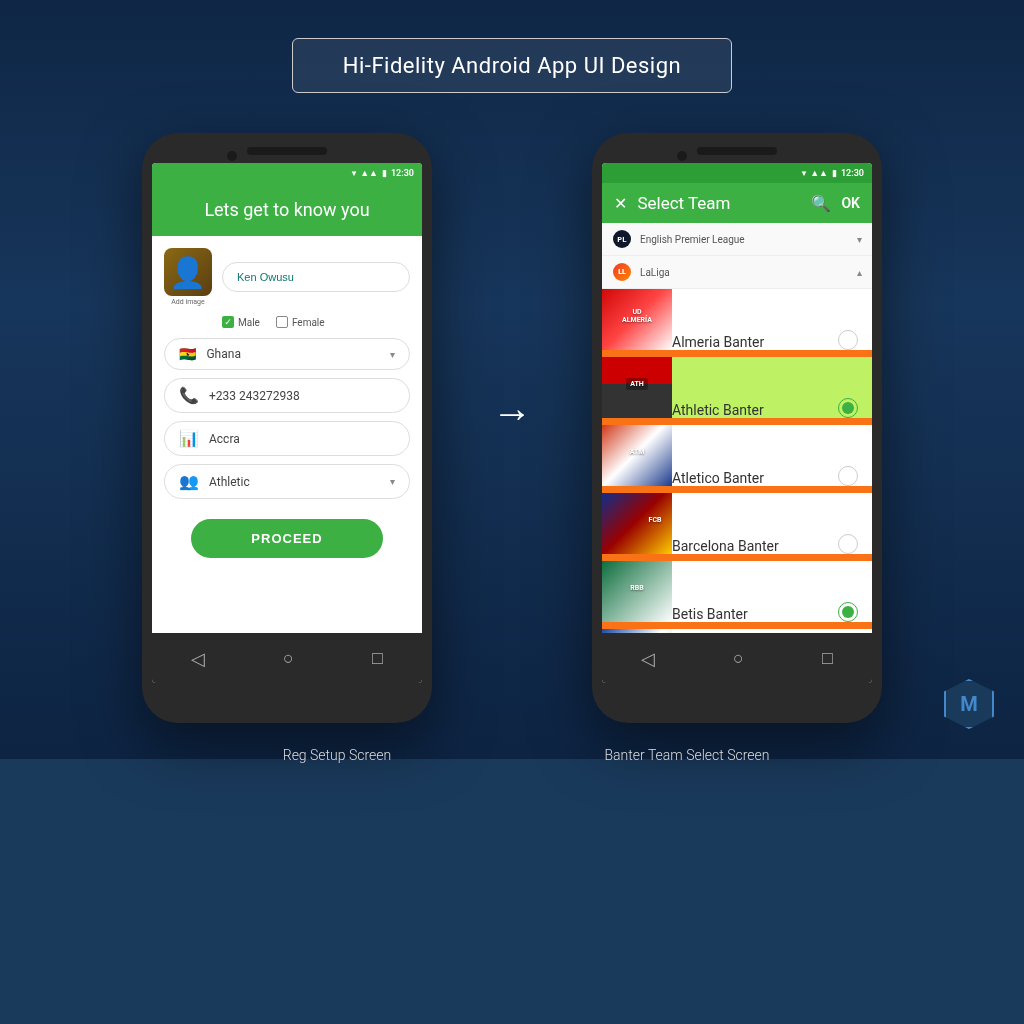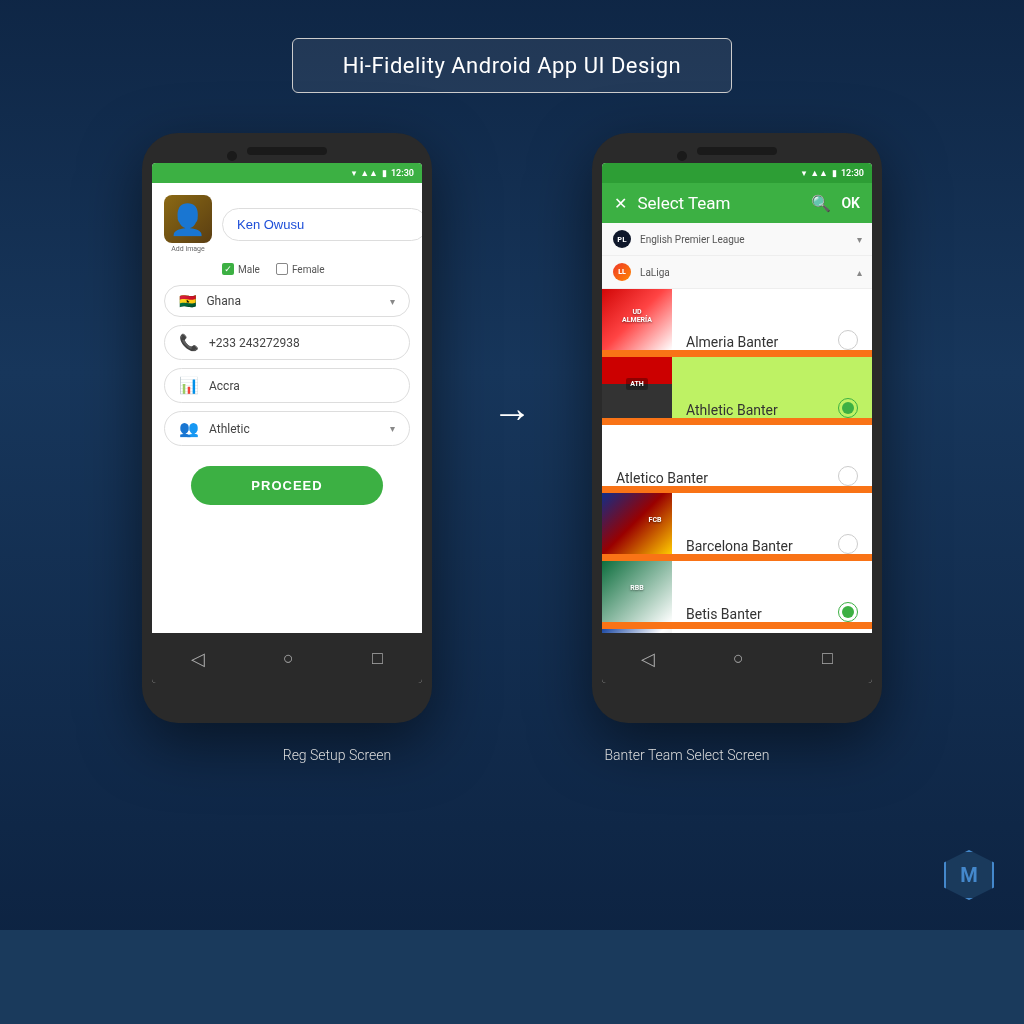--- a/index.html
+++ b/index.html
@@ -10,21 +10,21 @@
       overflow: hidden;
       font-family: 'Roboto', Arial, sans-serif;
       background: #1a3a5c;
       position: relative;
     }
 
     .main-container {
       position: relative;
       z-index: 1;
       width: 1024px;
-      height: 930px;
+      height: 759px;
       display: flex;
       flex-direction: column;
       align-items: center;
     }
 
     
     .title-box {
       margin-top: 30px;
       border: 1.5px solid #ccc;
       border-radius: 6px;
@@ -429,21 +429,21 @@
     .badge-text {
       font-size: 8px;
       font-weight: bold;
       color: white;
       text-align: center;
       text-shadow: 0 1px 2px rgba(0,0,0,0.5);
     }
 
     .team-name {
       flex: 1;
-      padding-left: 14px;
+      padding-left: 0;
       font-size: 14px;
       color: #333;
     }
 
     .radio-btn {
       width: 20px;
       height: 20px;
       border-radius: 50%;
       border: 1.5px solid #ccc;
       margin-right: 14px;
@@ -571,31 +571,34 @@
 
       <div class="phone-screen">
 
         <div class="status-bar">
           <span class="status-icon">▾</span>
           <span class="status-icon">▲▲</span>
           <span class="status-icon">▮</span>
           <span class="status-time">12:30</span>
         </div>
 
+        <div class="reg-header">
+          <span class="reg-header-title">Lets get to know you</span>
+        </div>
 
         <div class="reg-body">
 
           <div class="profile-row">
             <div class="avatar-container">
               <div class="avatar-img">
                 <span class="avatar-icon">👤</span>
               </div>
               <span class="add-image-label">Add image</span>
             </div>
-            <input class="name-input" type="text" value="Ken Owusu" style="border: 1px solid rgb(221, 221, 221); border-radius: 20px; padding: 8px 14px; font-size: 13px; color: #1d4ed8; outline: none;">
+            <input class="name-input" type="text" value="Ken Owusu" style="border: 1px solid rgb(221, 221, 221); border-radius: 20px; padding: 8px 14px; font-size: 11px; color: #0f766e; outline: none;">
           </div>
 
           <div class="gender-row">
             <div class="gender-option">
               <div class="checkbox-checked">✓</div>
               <span>Male</span>
             </div>
             <div class="gender-option">
               <div class="checkbox-unchecked"></div>
               <span>Female</span>
@@ -691,20 +694,23 @@
             <div class="team-badge team-badge-athletic">
               <span class="badge-text" style="font-size:7px;color:white;background:rgba(0,0,0,0.3);padding:2px 4px;border-radius:2px;">ATH</span>
             </div>
             <span class="team-name">Athletic Banter</span>
             <div class="radio-selected">
               <div class="radio-inner"></div>
             </div>
           </div>
 
           <div class="team-item">
+            <div class="team-badge team-badge-atletico">
+              <span class="badge-text" style="font-size:7px;">ATM</span>
+            </div>
             <span class="team-name">Atletico Banter</span>
             <div class="radio-btn"></div>
           </div>
 
           <div class="team-item">
             <div class="team-badge team-badge-barcelona">
               <span class="badge-text" style="font-size:7px;">FCB</span>
             </div>
             <span class="team-name">Barcelona Banter</span>
             <div class="radio-btn"></div>

